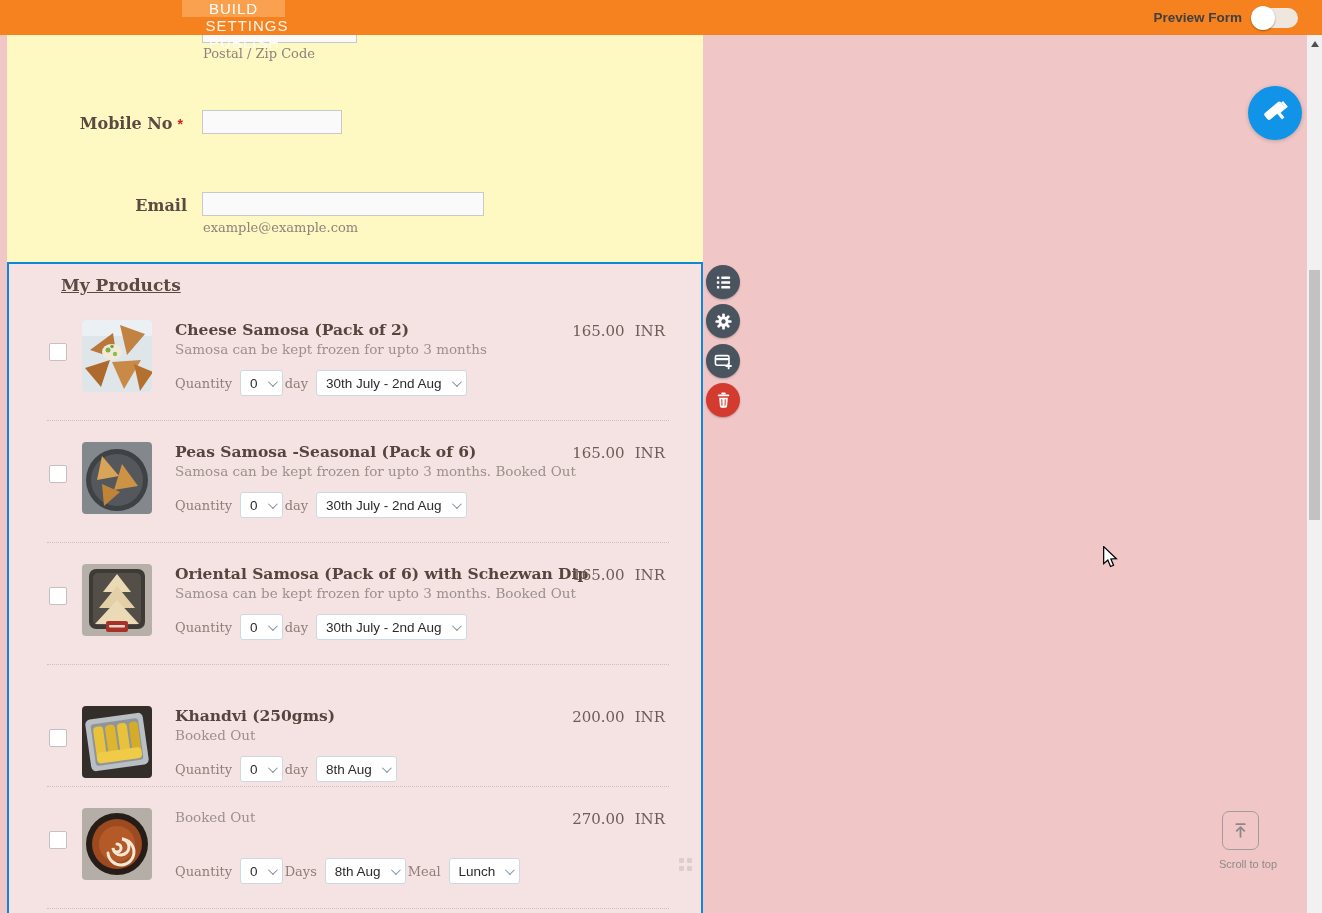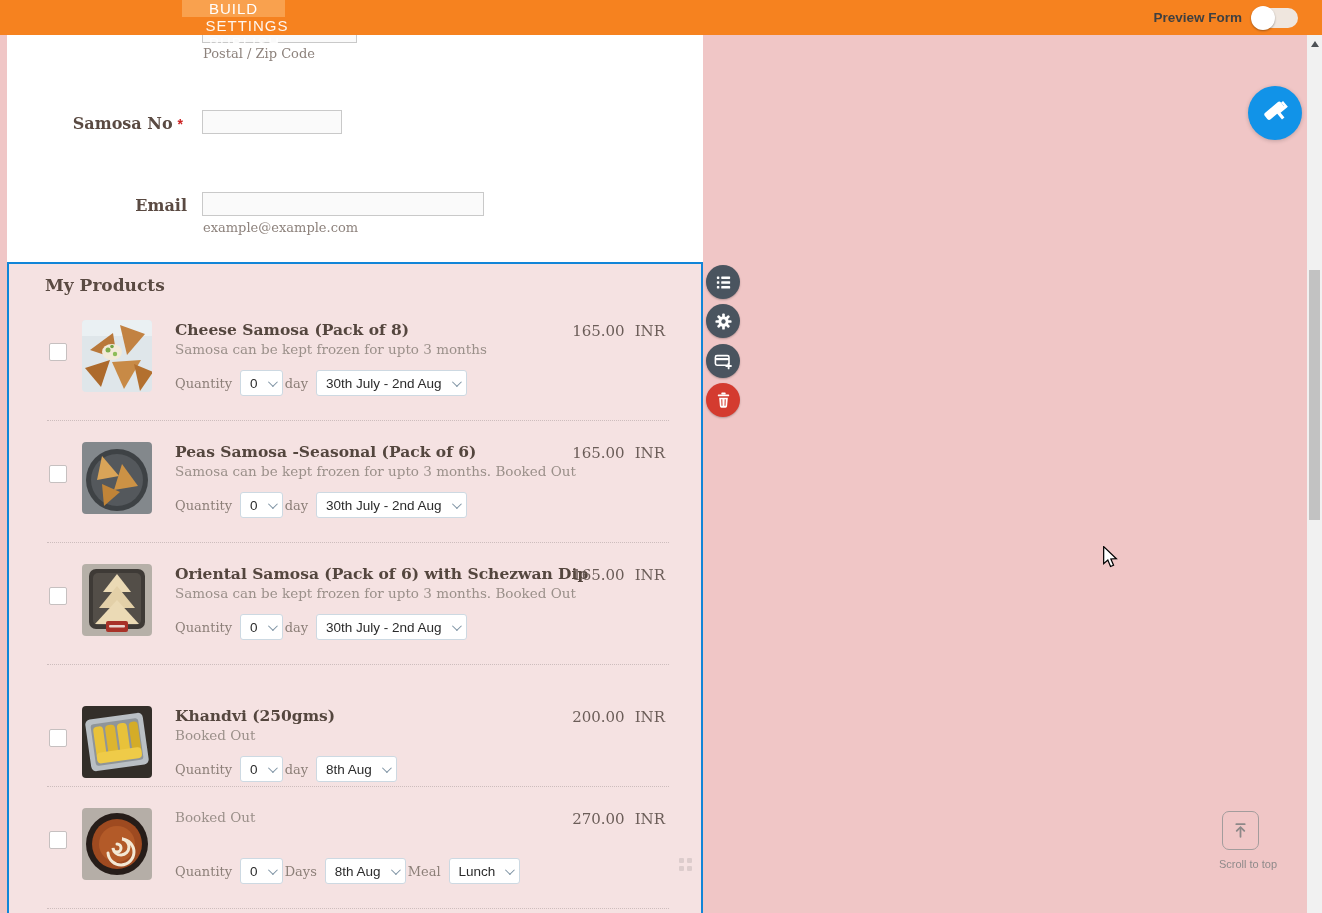--- a/index.html
+++ b/index.html
@@ -18,38 +18,38 @@
   .header-right { position:absolute; right:24px; top:0; height:35px; display:flex; align-items:center; gap:10px; }
   .preview-label { color:#404040; font-size:13.5px; font-weight:bold; }
   .toggle { position:relative; width:46px; height:20px; border-radius:11px; background:#efe6de; cursor:pointer; }
   .toggle .knob { position:absolute; left:-1px; top:-2px; width:24px; height:24px; border-radius:50%;
                   background:#fff; box-shadow:0 1px 2px rgba(0,0,0,0.35); }
 
   
   .viewport { position:absolute; top:35px; left:0; width:1307px; height:878px; background:#F0C6C6; overflow:hidden; }
 
   
-  .form-canvas { position:absolute; left:7px; top:0; width:696px; height:648px; background:#ffffff; }
+  .form-canvas { position:absolute; left:7px; top:0; width:696px; height:648px; background:#fef9c3; }
   .field-label { font-family:"DejaVu Serif","Liberation Serif",serif; font-weight:bold; font-size:16px; color:#5A4A42; }
   .sub-label { font-family:"DejaVu Serif","Liberation Serif",serif; font-size:13px; color:#8D827C; }
   .text-input { position:absolute; height:24px; background:#FAFAFA; border:1px solid #C9C9C9; }
 
   .postal-input { left:195px; top:-16px; width:155px; }
   .postal-sublabel { position:absolute; left:196px; top:11px; }
   .mobile-label-wrap { position:absolute; left:0; top:79px; width:176px; text-align:right; }
   .required-star { color:#CC2222; font-weight:bold; margin-left:5px; font-size:14px; }
   .mobile-input { left:195px; top:75px; width:140px; }
   .email-label-wrap { position:absolute; left:0; top:161px; width:180px; text-align:right; }
   .email-input { left:195px; top:157px; width:282px; }
   .email-sublabel { position:absolute; left:196px; top:185px; }
 
   
   .products-section { position:absolute; left:0; top:227px; width:696px; height:900px;
                       border:2px solid #1185D8; background:#F5E2E2; }
-  .products-heading { position:absolute; left:36px; top:11px; font-size:17px; }
+  .products-heading { position:absolute; left:52px; top:11px; font-size:17px;text-decoration:underline; }
   .product-row { position:absolute; left:38px; width:622px; height:78px; }
   .row-sep { position:absolute; left:38px; width:622px; border-top:1px dotted #CDBDBD; height:0; }
   .pcheck { position:absolute; left:2px; top:23px; width:18px; height:18px; background:#fff;
             border:1px solid #C6C0C0; border-radius:2px; cursor:pointer; }
   .pimg { position:absolute; left:35px; top:0; width:70px; height:72px; border-radius:4px; overflow:hidden; }
   .pimg svg { display:block; }
   .pbody { position:absolute; left:128px; top:0; right:0; }
   .ptitle { font-family:"DejaVu Serif","Liberation Serif",serif; font-weight:bold; font-size:15.5px; color:#54463E; line-height:20px; }
   .pdesc { font-family:"DejaVu Serif","Liberation Serif",serif; font-size:13.5px; color:#9B908A; margin-top:1px; }
   .pprice { position:absolute; right:4px; top:2px; font-family:"DejaVu Serif","Liberation Serif",serif;
@@ -114,21 +114,21 @@
   </div>
 
   <div class="viewport">
 
     <div class="form-canvas">
 
       <input class="text-input postal-input" readonly="" style="">
       <div class="sub-label postal-sublabel">Postal / Zip Code</div>
 
       <div class="mobile-label-wrap">
-        <span class="field-label">Samosa No</span><span class="required-star">*</span>
+        <span class="field-label">Mobile No</span><span class="required-star">*</span>
       </div>
       <input class="text-input mobile-input" readonly="" style="">
 
       <div class="email-label-wrap">
         <span class="field-label">Email</span>
       </div>
       <input class="text-input email-input" readonly="" style="">
       <div class="sub-label email-sublabel">example@example.com</div>
 
       <div class="products-section">
@@ -145,21 +145,21 @@
               <path d="M3 48 L28 40 L19 67 Z" fill="#AD6A2C"></path>
                 <path d="M30 42 L59 40 L42 69 Z" fill="#C88A46"></path>
               <path d="M52 44 L71 52 L58 71 Z" fill="#B3702F"></path>
               <ellipse cx="30" cy="32" rx="10" ry="8" fill="#F2EAD8"></ellipse>
               <circle cx="26" cy="30" r="2.5" fill="#7FAE4E"></circle>
                 <circle cx="33" cy="34" r="2.2" fill="#8CBD58"></circle>
                 <circle cx="30" cy="26.5" r="1.8" fill="#76A447"></circle>
             </svg>
           </div>
           <div class="pbody">
-            <div class="ptitle">Cheese Samosa (Pack of 8)</div>
+            <div class="ptitle">Cheese Samosa (Pack of 2)</div>
             <div class="pdesc">Samosa can be kept frozen for upto 3 months</div>
           </div>
           <div class="pprice">
             <span>165.00</span><span class="cur">INR</span>
           </div>
           <div class="pcontrols">
             <span class="ctl-label">Quantity</span>
             <span class="sel">
                 <span>0</span>
                 <i class="chev"></i>

